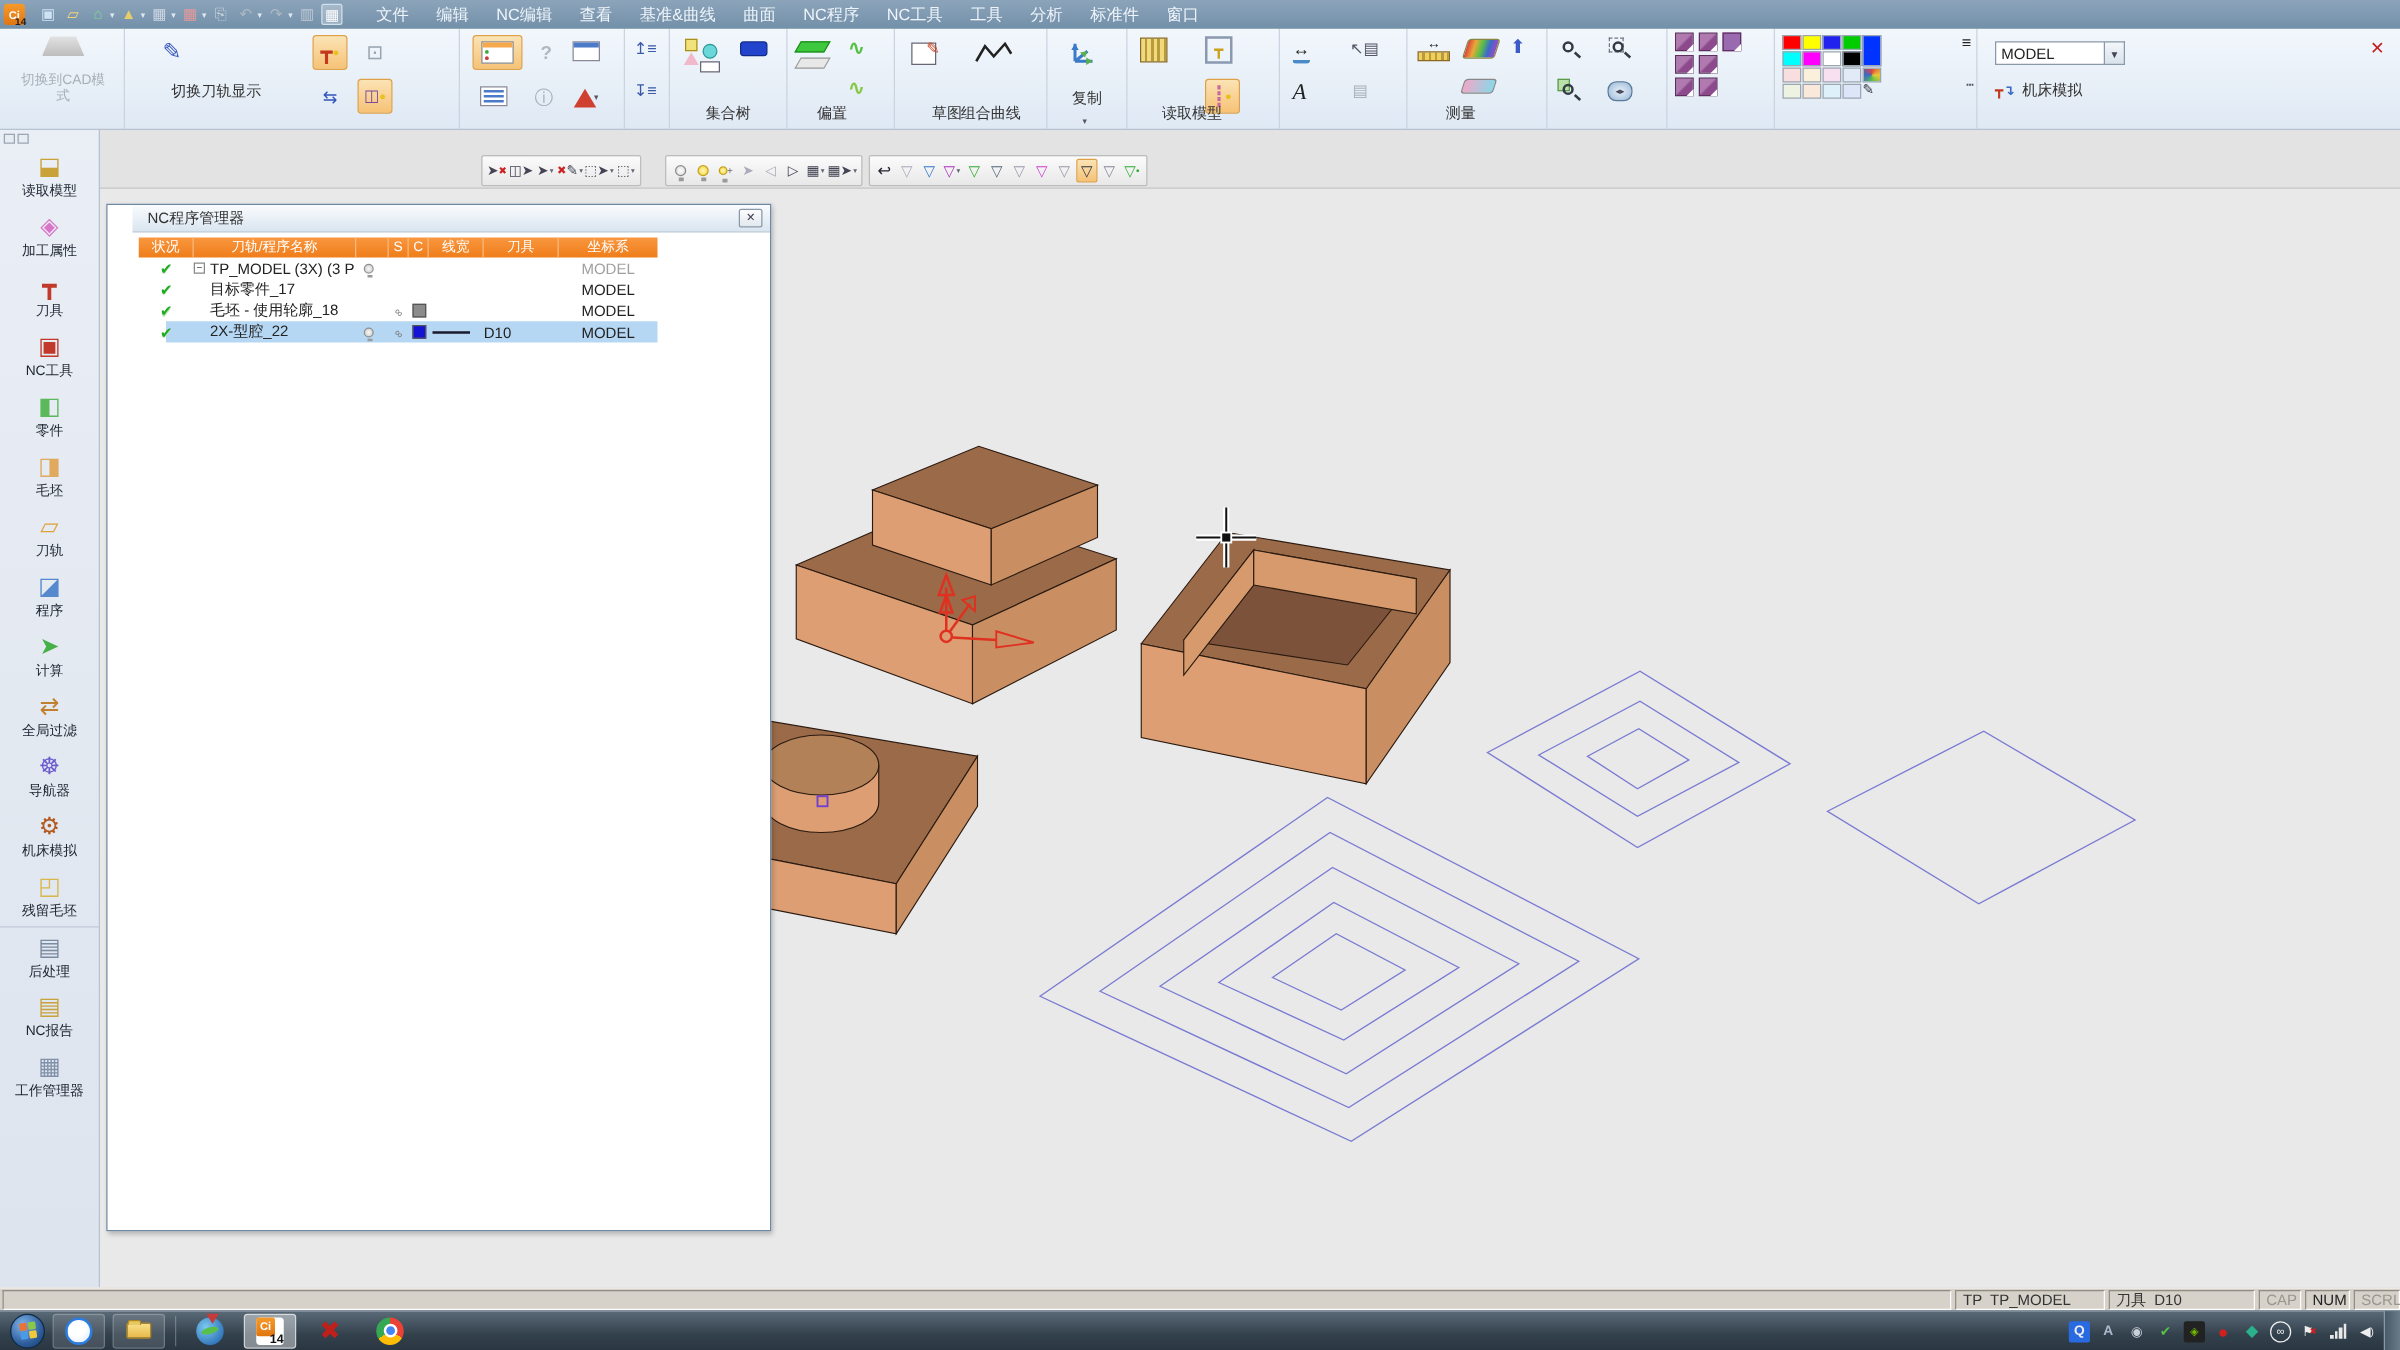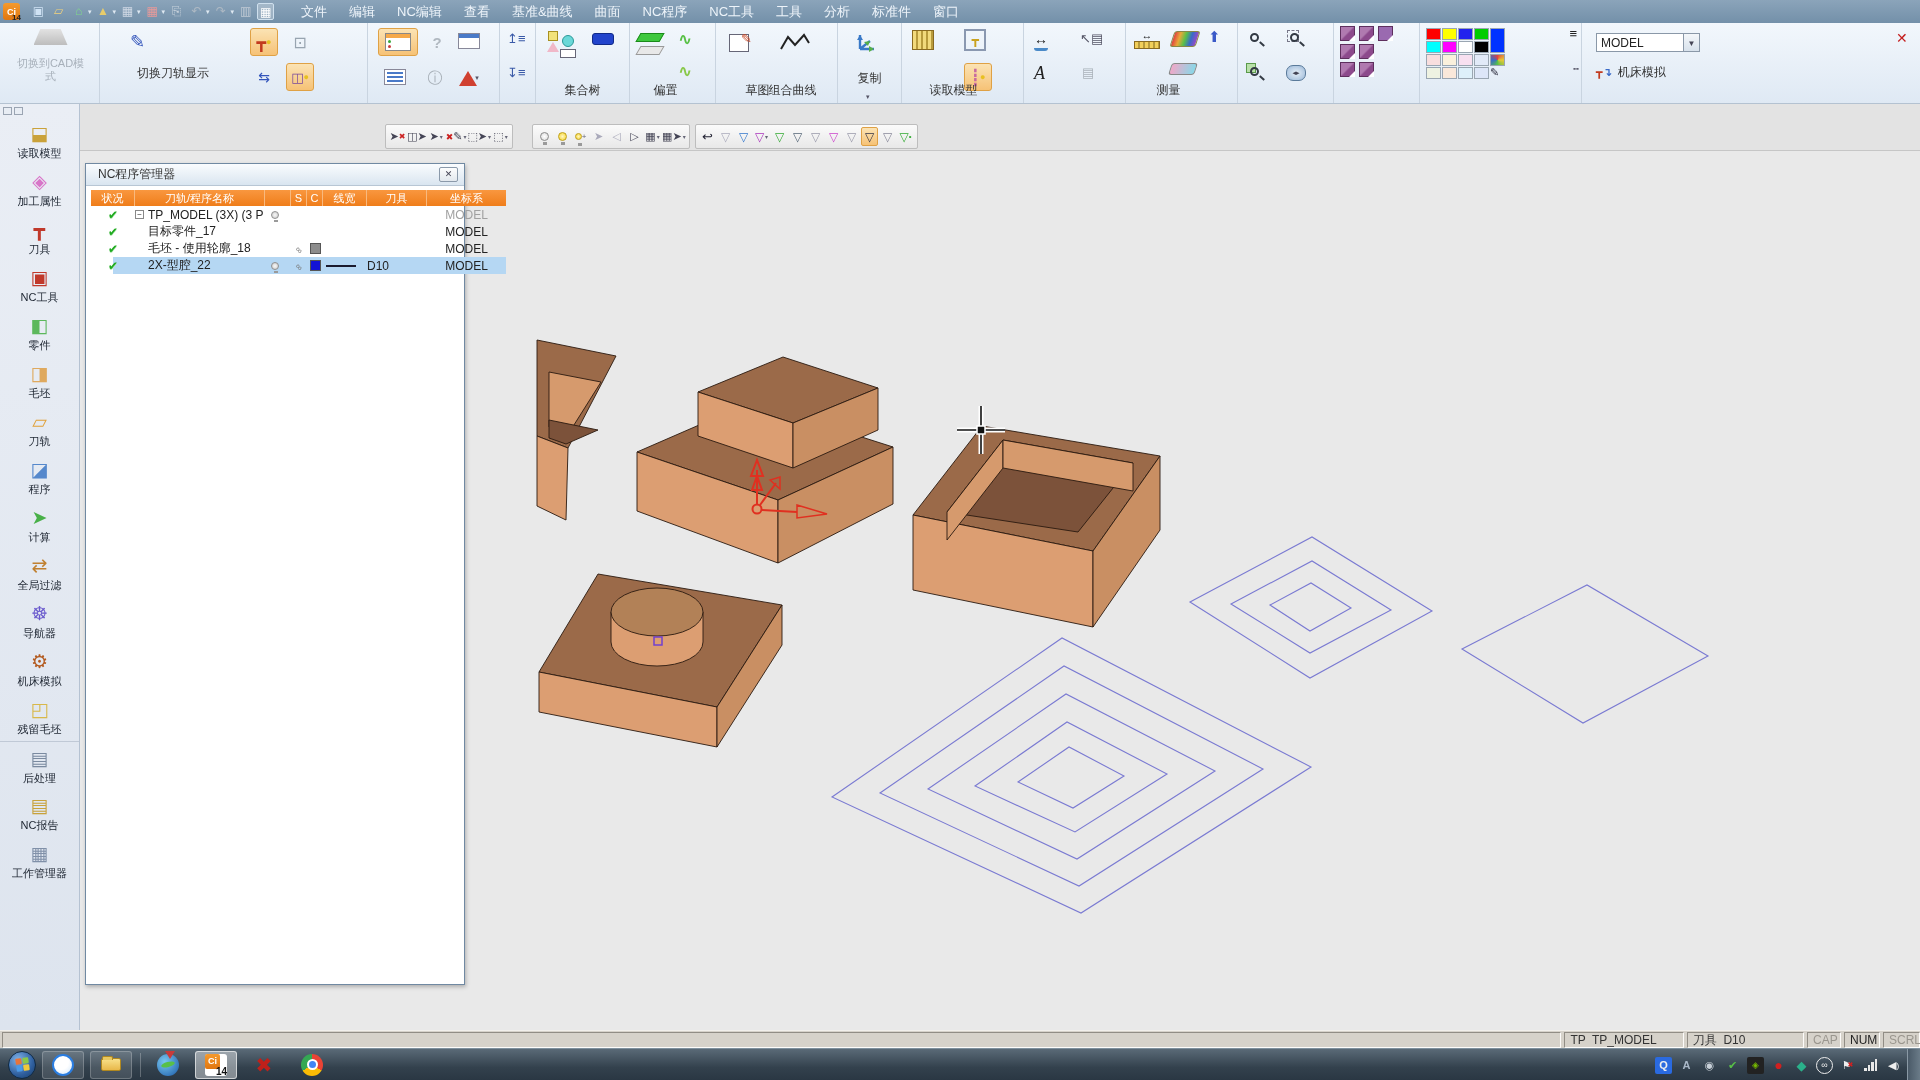--- a/index.html
+++ b/index.html
@@ -59,21 +59,21 @@
   .sb-mini span { width:9px; height:8px; border:1px solid #9aa4b2; background:#e8edf4; }
   .sb-item { height:48px; display:flex; flex-direction:column; align-items:center; justify-content:center; cursor:default; }
   .sb-ico { font-size:19px; line-height:22px; height:24px; }
   .sb-lbl { font-size:11px; color:#1c2430; line-height:12px; white-space:nowrap; }
   .sb-sep { border-top:1px solid #c0c9d6; }
 
   
   .viewport { left:80px; top:104px; width:1840px; height:926px; background:#e9e9e9; z-index:1; }
 
   
-  .ncwin { left:85px; top:163px; width:380px; height:822px; background:#fff; border:1px solid #7089a2; box-shadow:1px 2px 4px rgba(0,0,0,.25); z-index:30; }
+  .ncwin { left:85px; top:163px; width:532px; height:822px; background:#fff; border:1px solid #7089a2; box-shadow:1px 2px 4px rgba(0,0,0,.25); z-index:30;padding-left:20px; }
   .ncwin-title { height:22px; background:linear-gradient(#fafcfe,#d9e5f0); border-bottom:1px solid #b8c6d4; display:flex; align-items:center; padding:0 6px 0 12px; }
   .ncwin-title-text { flex:1; font-size:12px; color:#333; }
   .ncwin-close { width:19px; height:15px; border:1px solid #8a99aa; background:linear-gradient(#fdfdfd,#e2e8ee); font-size:9px; line-height:13px; text-align:center; color:#445; border-radius:2px; }
   .nctable { margin:4px 0 0 5px; width:415px; font-size:12px; }
   .nchead { display:flex; height:16px; background:linear-gradient(#f9973f,#ef7d1a); color:#fff; font-size:11px; align-items:center; }
   .nchead span { text-align:center; border-right:1px solid #f8b97e; line-height:16px; height:16px; overflow:hidden; }
   .ncrow { display:flex; height:17px; align-items:center; color:#222; }
   .ncrow.sel { background:linear-gradient(to right, transparent 22px, #b5d7f3 22px); }
   .c-status { width:44px; text-align:center; }
   .c-name { width:130px; display:flex; align-items:center; white-space:nowrap; overflow:visible; }

